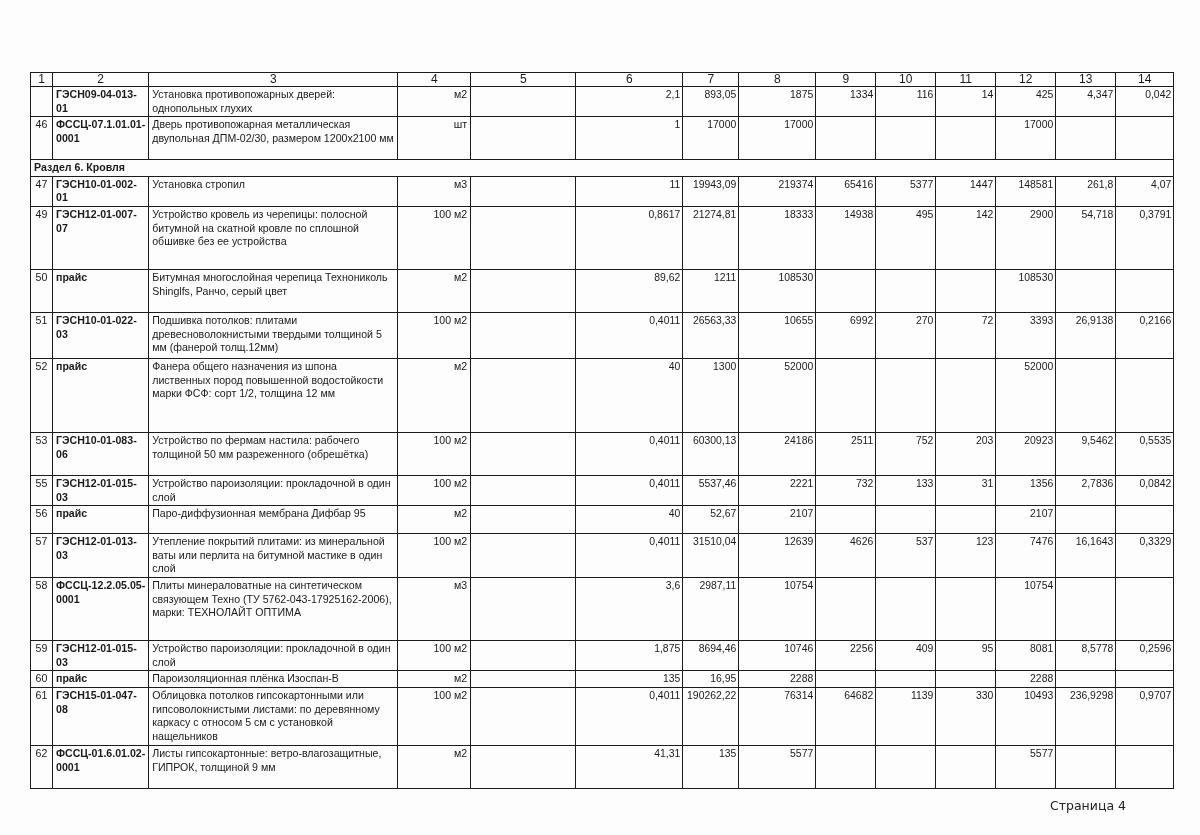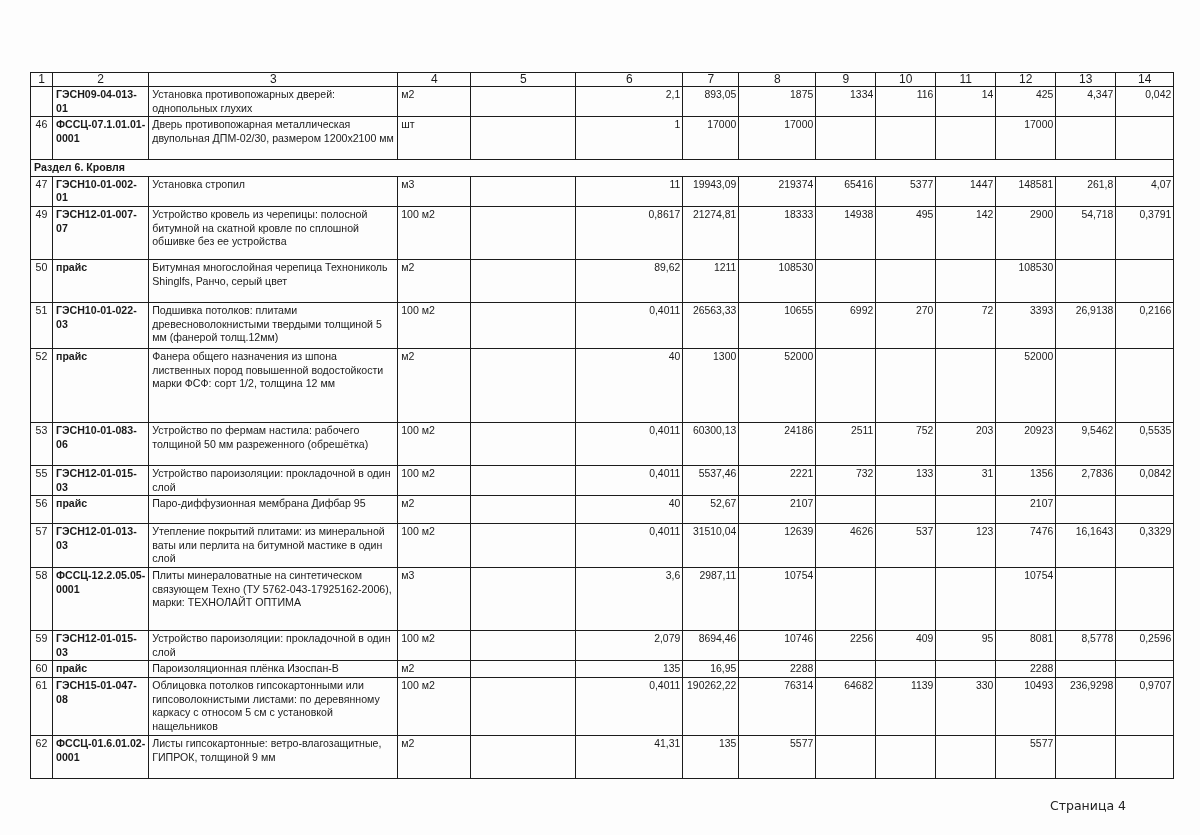--- a/index.html
+++ b/index.html
@@ -13,21 +13,21 @@
     border-collapse: collapse; table-layout: fixed;
     font-size: 10.6px; line-height: 13.6px;
   }
   table.estimate td {
     border: 1.3px solid #1c1c1c; padding: 1px 3px; vertical-align: top;
     overflow: hidden;
   }
   table.estimate tr.hdr td { text-align: center; font-size: 12px; line-height: 13px; padding: 0 2px; vertical-align: middle; }
   td.num { text-align: right; font-size: 10.4px; padding-right: 2px !important; }
   td.code { font-weight: bold; }
-  td.unit { text-align: left; }
+  td.unit { text-align: right; }
   td.idx { text-align: center; padding: 1px 4px !important; }
   tr.section td { font-weight: bold; padding-left: 3px; }
   .footer {
     position: absolute; left: 1050px; top: 798px; font-size: 12.5px; color: #222;
     font-family: "DejaVu Sans", sans-serif;
   }
 </style>
 </head>
 <body>
 
@@ -110,21 +110,21 @@
           <td class="num">11</td>
           <td class="num">19943,09</td>
           <td class="num">219374</td>
           <td class="num">65416</td>
           <td class="num">5377</td>
           <td class="num">1447</td>
           <td class="num">148581</td>
           <td class="num">261,8</td>
           <td class="num">4,07</td>
         </tr>
-        <tr style="height: 53px;">
+        <tr style="height: 63px;">
           <td class="idx">49</td>
           <td class="code">ГЭСН12-01-007-07</td>
           <td>Устройство кровель из черепицы: полосной битумной на скатной кровле по сплошной обшивке без ее устройства</td>
           <td class="unit">100 м2</td>
           <td class="num"></td>
           <td class="num">0,8617</td>
           <td class="num">21274,81</td>
           <td class="num">18333</td>
           <td class="num">14938</td>
           <td class="num">495</td>
@@ -260,21 +260,21 @@
           <td class="num">10754</td>
           <td class="num"></td>
           <td class="num"></td>
         </tr>
         <tr style="height: 30px;">
           <td class="idx">59</td>
           <td class="code">ГЭСН12-01-015-03</td>
           <td>Устройство пароизоляции: прокладочной в один слой</td>
           <td class="unit">100 м2</td>
           <td class="num"></td>
-          <td class="num">2,079</td>
+          <td class="num">1,875</td>
           <td class="num">8694,46</td>
           <td class="num">10746</td>
           <td class="num">2256</td>
           <td class="num">409</td>
           <td class="num">95</td>
           <td class="num">8081</td>
           <td class="num">8,5778</td>
           <td class="num">0,2596</td>
         </tr>
         <tr style="height: 16px;">

